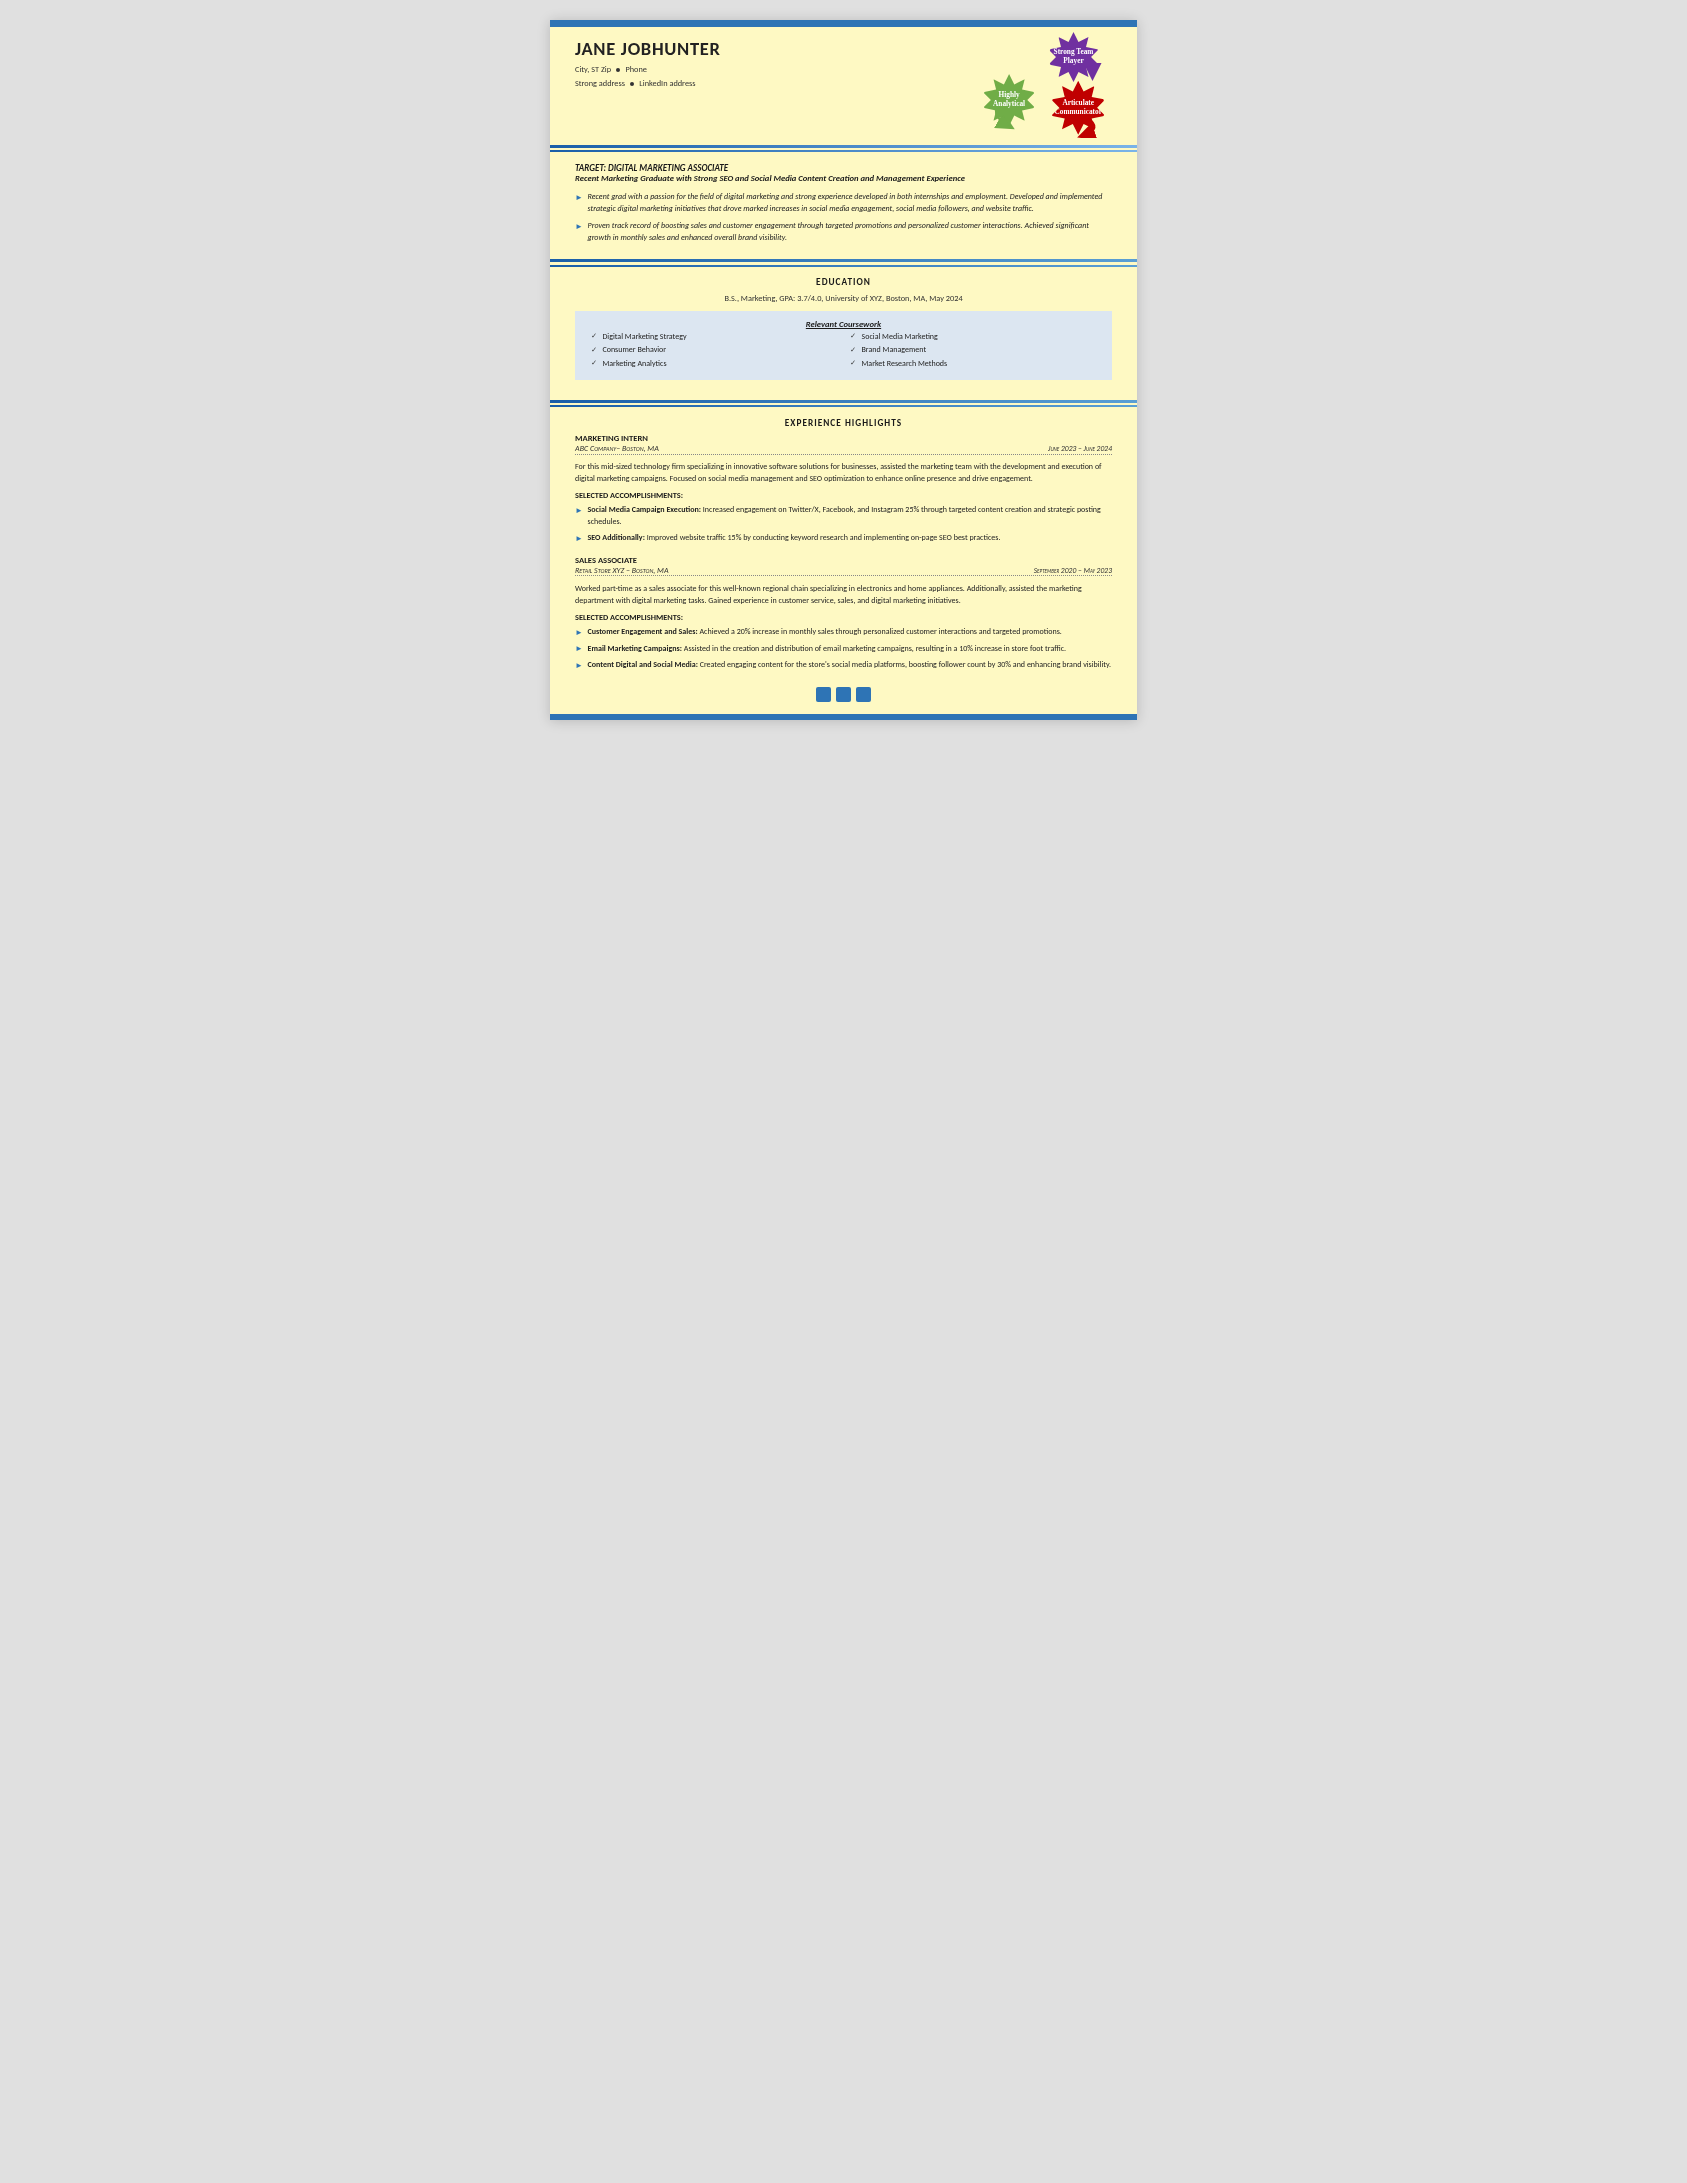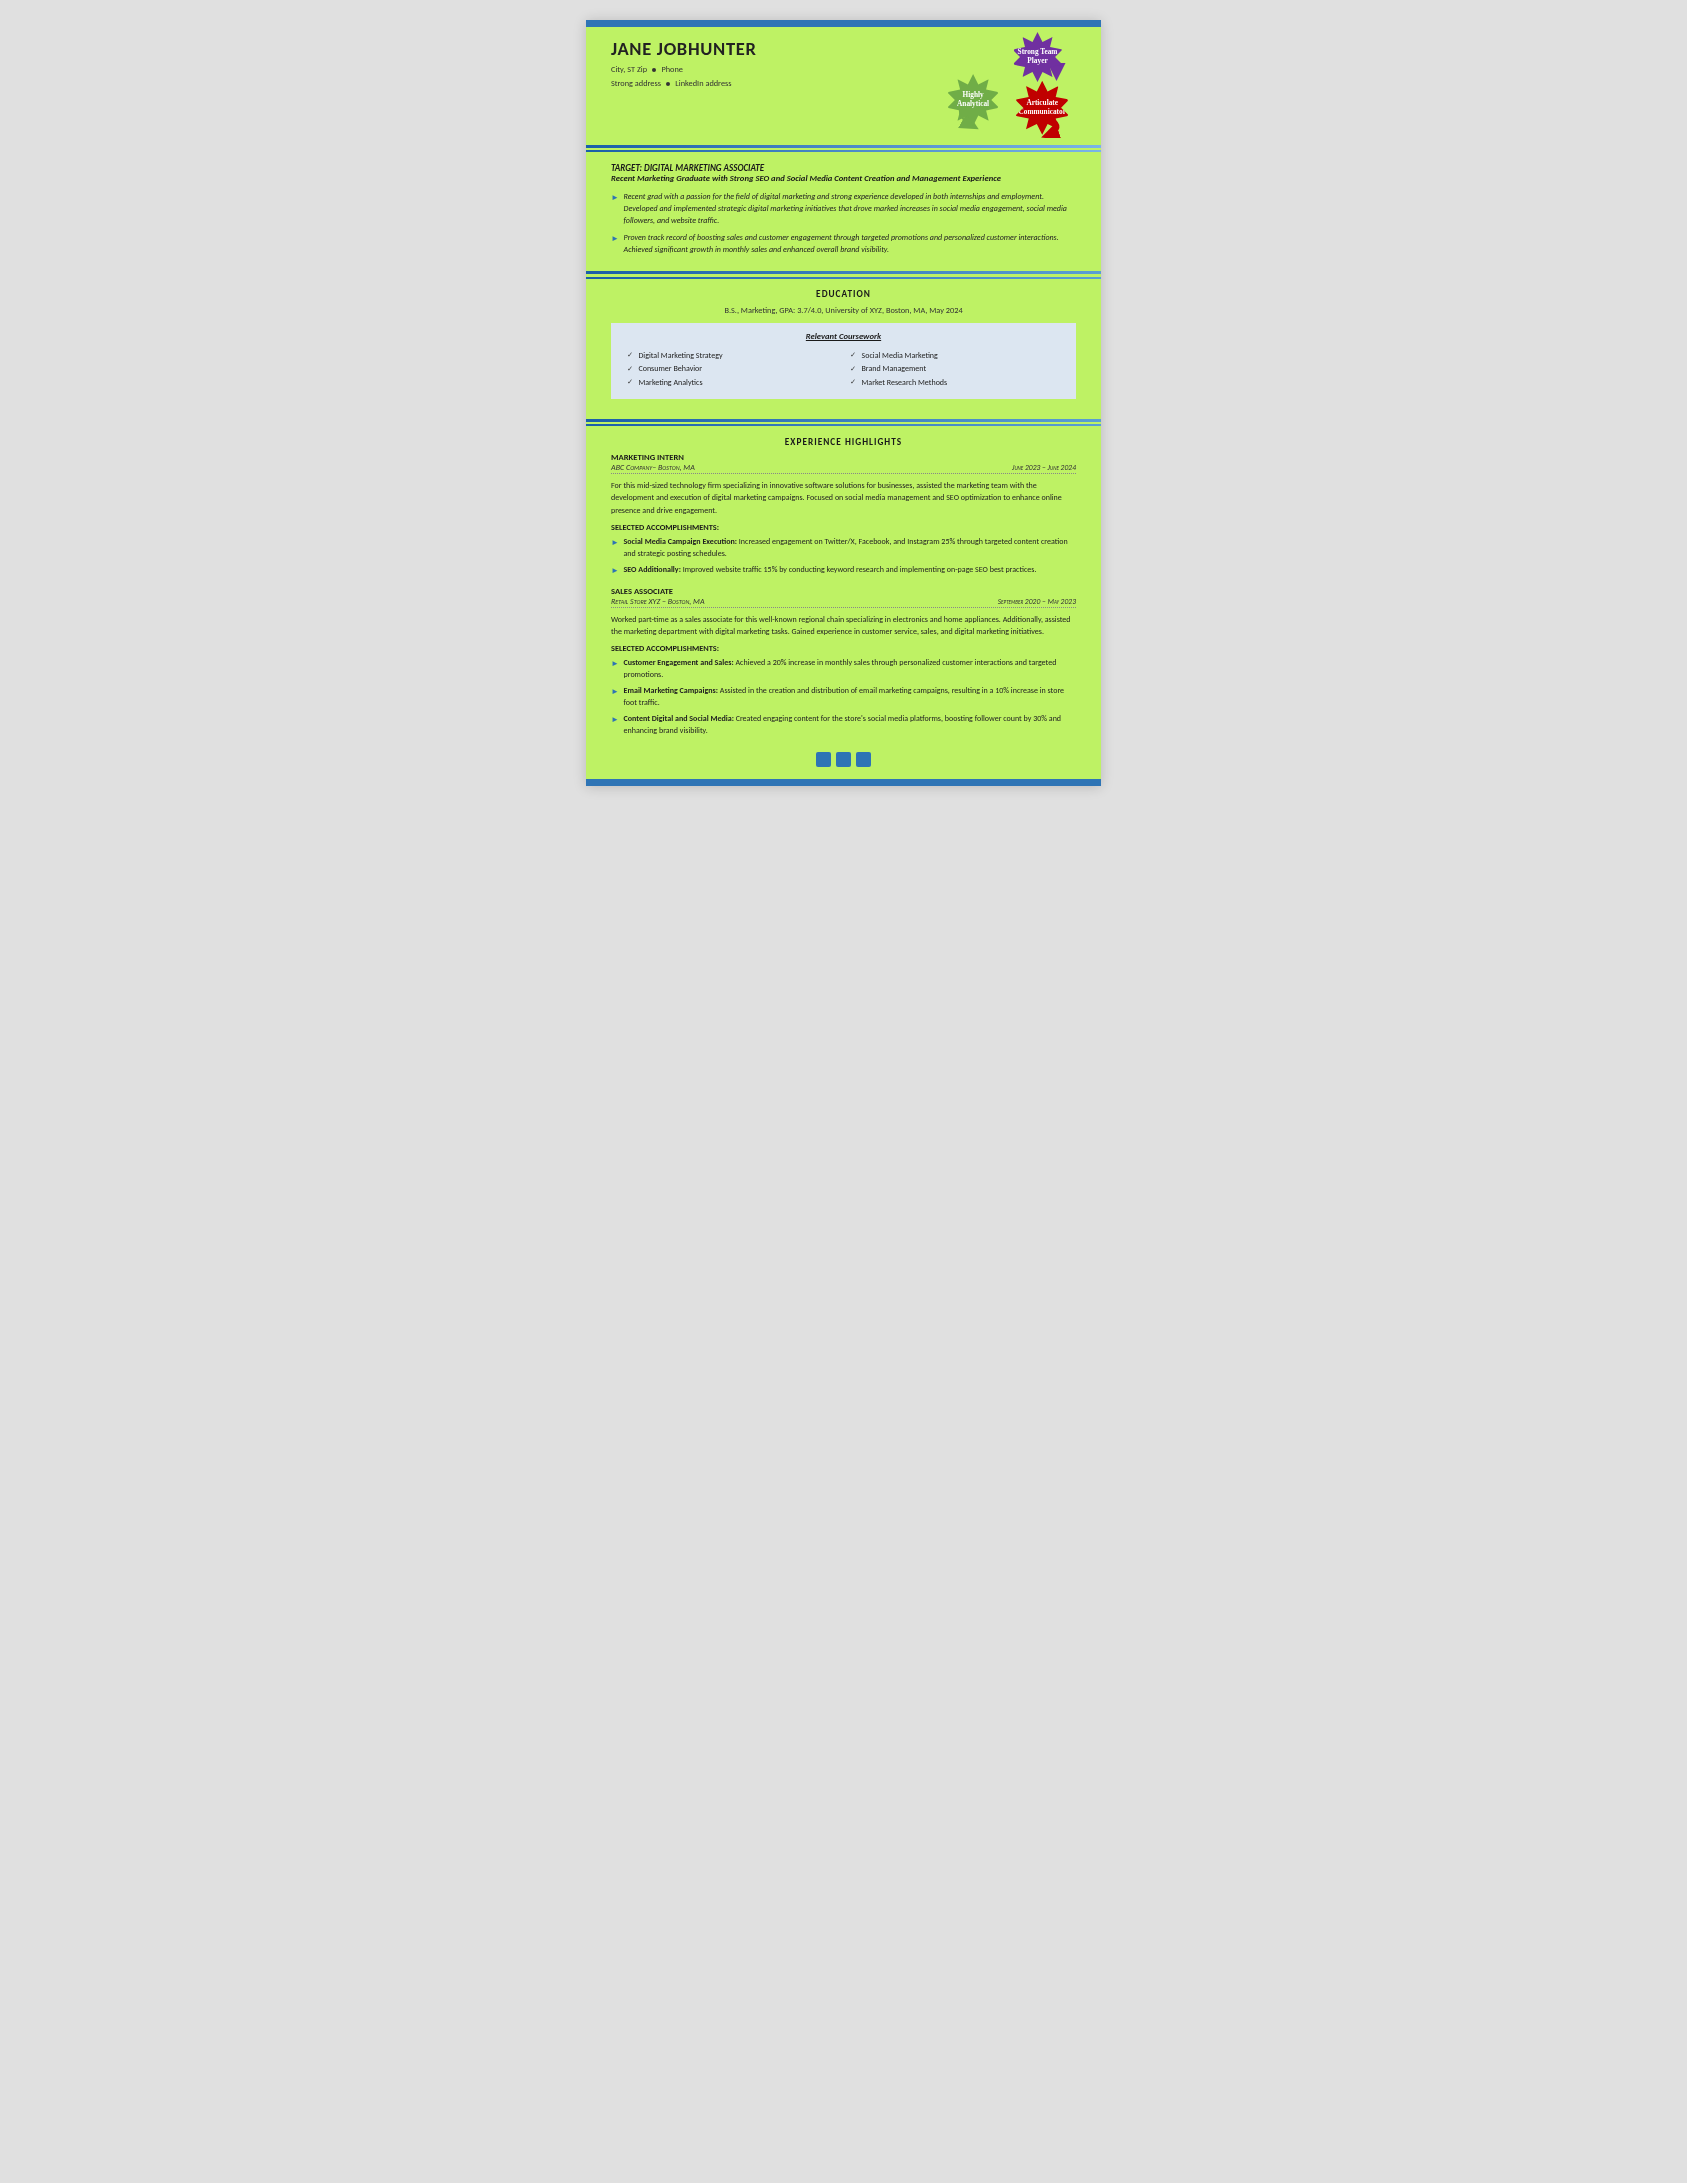--- a/index.html
+++ b/index.html
@@ -6,22 +6,22 @@
     body {
       font-family: 'Calibri', 'Segoe UI', Arial, sans-serif;
       background: #e0e0e0;
       display: flex;
       justify-content: center;
       align-items: flex-start;
       padding: 20px;
       min-height: 100vh;
     }
     .page {
-      background: #bef264;
-      width: 515px;
+      background: #fef9c3;
+      width: 587px;
       min-height: 667px;
       padding: 0;
       box-shadow: 0 1.3px 12px rgba(0,0,0,0.18);
       position: relative;
     }
     .top-bar {
       height: 6.6px;
       background: #2e74b5;
       width: 100%;
     }
@@ -187,21 +187,21 @@
       padding: 8px 16px 9.3px 16px;
       margin: 0;
     }
     .coursework-title {
       text-align: center;
       font-size: 8.6px;
       font-weight: 800;
       text-decoration: underline;
       font-style: italic;
       color: #1a1a1a;
-      margin-bottom: 8px;
+      margin-bottom: 1px;
     }
     .coursework-grid {
       display: grid;
       grid-template-columns: 1fr 1fr;
       gap: 1.3px 13.2px;
     }
     .coursework-item {
       display: flex;
       align-items: center;
       font-size: 8px;

